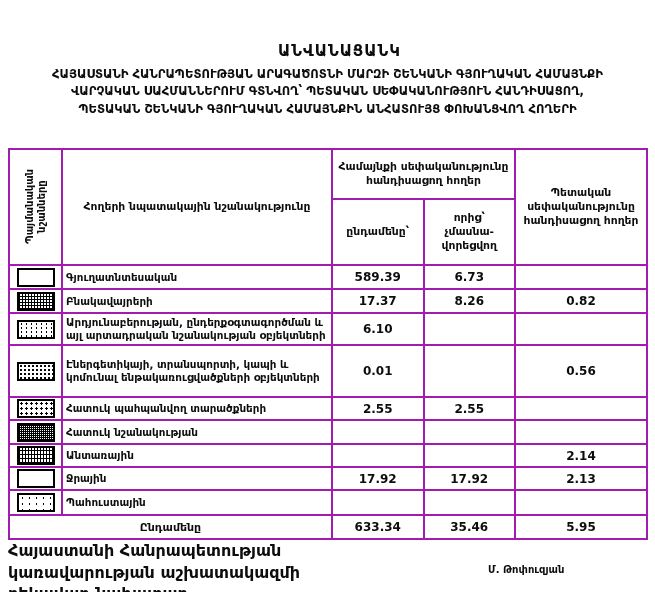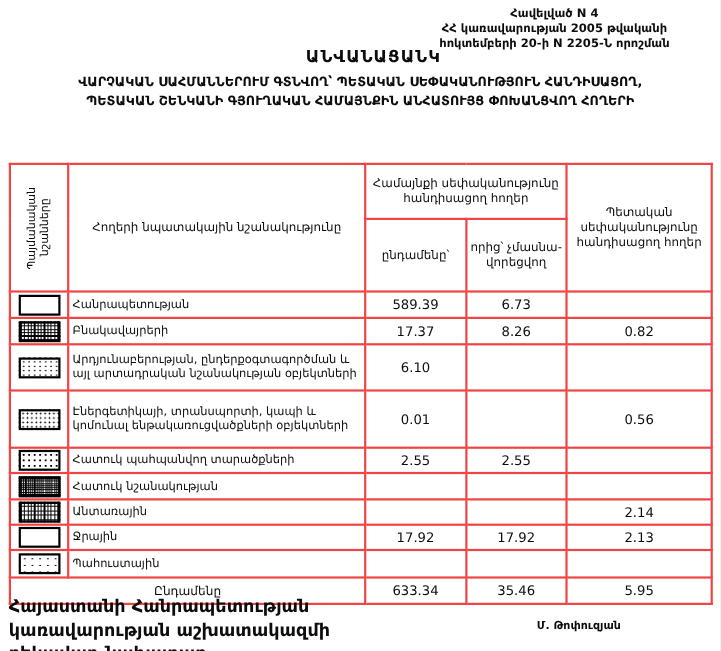--- a/index.html
+++ b/index.html
@@ -27,24 +27,24 @@
     position:absolute;top:66px;left:0;width:100%;
     text-align:center;font-size:11.6px;line-height:1.5;
   }
   
   table.land{
     position:absolute;top:148px;left:8px;
     width:640px;border-collapse:collapse;table-layout:fixed;
     font-size:10.5px;
   }
   table.land th,table.land td{
-    border:2px solid #ef4444;
+    border:2px solid #a21caf;
     padding:1px 3px;
     vertical-align:middle;
-    font-weight:normal;
+    font-weight:bold;
   }
   th.h-sym{width:45px;}
   th.h-name{width:262px;}
   th.h-total{width:95px;}
   th.h-ofwhich{width:106px;}
   th.h-state{width:124px;}
   .vert{
     writing-mode:vertical-rl;
     transform:rotate(180deg);
     margin:0 auto;
@@ -101,29 +101,25 @@
   .signature{
     position:absolute;top:564px;left:488px;
     font-size:10px;
   }
 </style>
 </head>
 <body>
 
 <div class="page">
 
-  <div class="appendix">
-    <div>Հավելված N 4</div>
-    <div>ՀՀ կառավարության 2005 թվականի</div>
-    <div>հոկտեմբերի 20-ի N 2205-Ն որոշման</div>
-  </div>
 
   <div class="doc-title">ԱՆՎԱՆԱՑԱՆԿ</div>
 
   <div class="doc-subtitle">
+    <div>ՀԱՅԱՍՏԱՆԻ ՀԱՆՐԱՊԵՏՈՒԹՅԱՆ ԱՐԱԳԱԾՈՏՆԻ ՄԱՐԶԻ ՇԵՆԿԱՆԻ ԳՅՈՒՂԱԿԱՆ ՀԱՄԱՅՆՔԻ</div>
     <div>ՎԱՐՉԱԿԱՆ ՍԱՀՄԱՆՆԵՐՈՒՄ ԳՏՆՎՈՂ՝ ՊԵՏԱԿԱՆ ՍԵՓԱԿԱՆՈՒԹՅՈՒՆ ՀԱՆԴԻՍԱՑՈՂ,</div>
     <div>ՊԵՏԱԿԱՆ  ՇԵՆԿԱՆԻ ԳՅՈՒՂԱԿԱՆ ՀԱՄԱՅՆՔԻՆ ԱՆՀԱՏՈՒՅՑ  ՓՈԽԱՆՑՎՈՂ ՀՈՂԵՐԻ</div>
   </div>
 
   <table class="land">
     <thead>
       <tr>
         <th class="h-sym" rowspan="2" style="height:112px;">
           <div class="vert">Պայմանական նշանները</div>
         </th>
@@ -134,35 +130,35 @@
       <tr>
         <th class="h-total" style="height:62px;margin-left:32px;">ընդամենը՝</th>
         <th class="h-ofwhich">որից՝ չմասնա-վորեցվող</th>
       </tr>
     </thead>
     <tbody>
       <tr style="height:24px;">
         <td class="c-sym">
             <div class="sym" data-pattern="plain"></div>
           </td>
-        <td class="c-name">Հանրապետության</td>
+        <td class="c-name">Գյուղատնտեսական</td>
         <td class="c-num">589.39</td>
         <td class="c-num">6.73</td>
         <td class="c-num"></td>
       </tr>
       <tr style="height:24px;">
         <td class="c-sym">
             <div class="sym" data-pattern="fine-grid"></div>
           </td>
         <td class="c-name">Բնակավայրերի</td>
         <td class="c-num">17.37</td>
         <td class="c-num">8.26</td>
         <td class="c-num">0.82</td>
       </tr>
-      <tr style="height:42px;">
+      <tr style="height:32px;">
         <td class="c-sym">
             <div class="sym" data-pattern="dots-medium"></div>
           </td>
         <td class="c-name">Արդյունաբերության, ընդերքօգտագործման և այլ արտադրական  նշանակության օբյեկտների</td>
         <td class="c-num">6.10</td>
         <td class="c-num"></td>
         <td class="c-num"></td>
       </tr>
       <tr style="height:52px;">
         <td class="c-sym">

